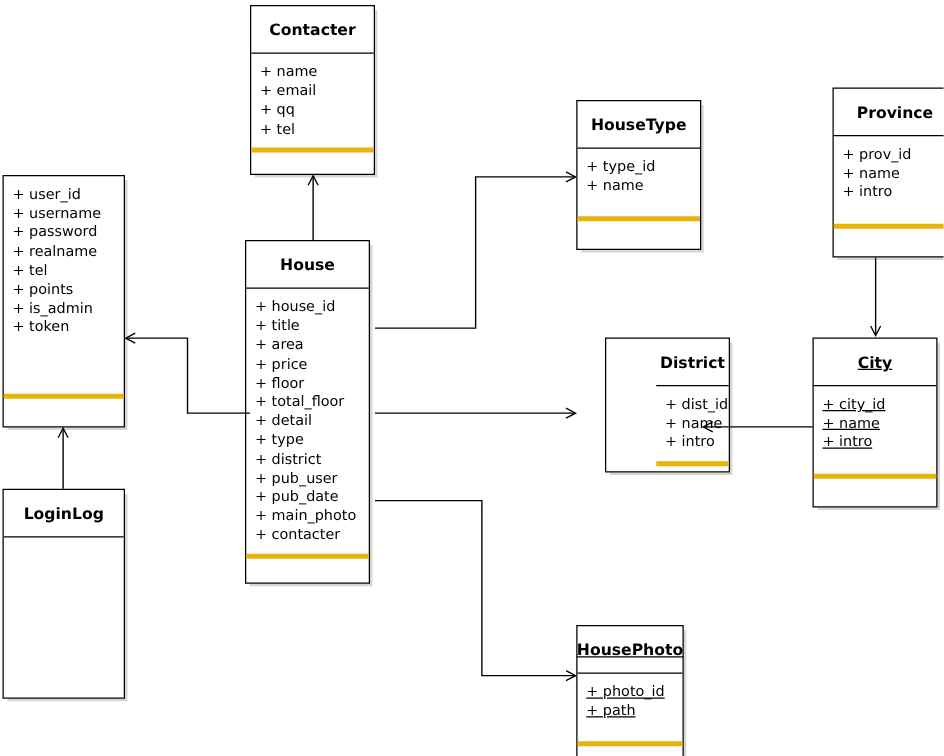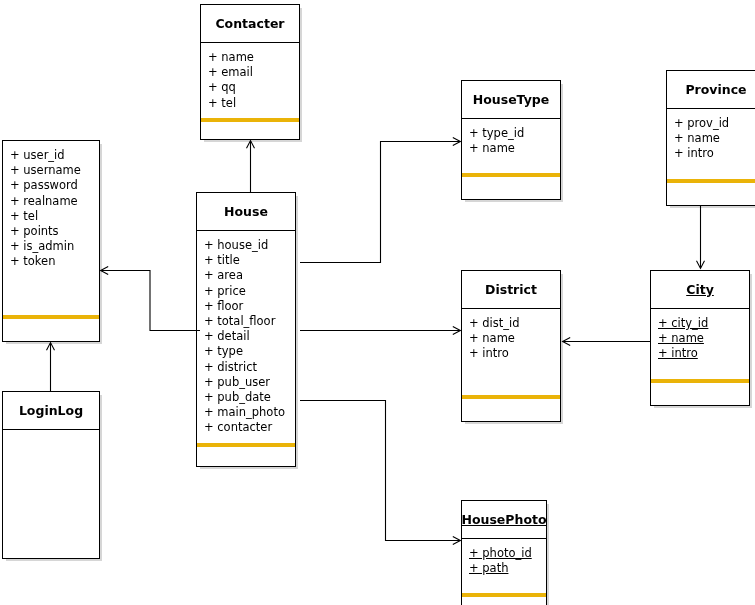--- a/index.html
+++ b/index.html
@@ -122,21 +122,21 @@
     </div>
     <div class="uml-class" style="left: 650px; top: 70px; width: 100px; height: 136px; margin-left: 16px;">
       <div class="class-title" style="height: 38px;">Province</div>
       <div class="class-attrs">
         <div class="attr-row">+ prov_id</div>
         <div class="attr-row">+ name</div>
         <div class="attr-row">+ intro</div>
       </div>
       <div class="class-ops" style="height: 22px;"></div>
     </div>
-    <div class="uml-class" style="left: 461px; top: 270px; width: 100px; height: 152px;">
+    <div class="uml-class" style="left: 484px; top: 270px; width: 100px; height: 108px; padding-left: 40px;">
       <div class="class-title" style="height: 38px;">District</div>
       <div class="class-attrs">
         <div class="attr-row">+ dist_id</div>
         <div class="attr-row">+ name</div>
         <div class="attr-row">+ intro</div>
       </div>
       <div class="class-ops" style="height: 22px;"></div>
     </div>
     <div class="uml-class" style="left: 650px; top: 270px; width: 100px; height: 136px; text-decoration: underline;">
       <div class="class-title" style="height: 38px;">City</div>

